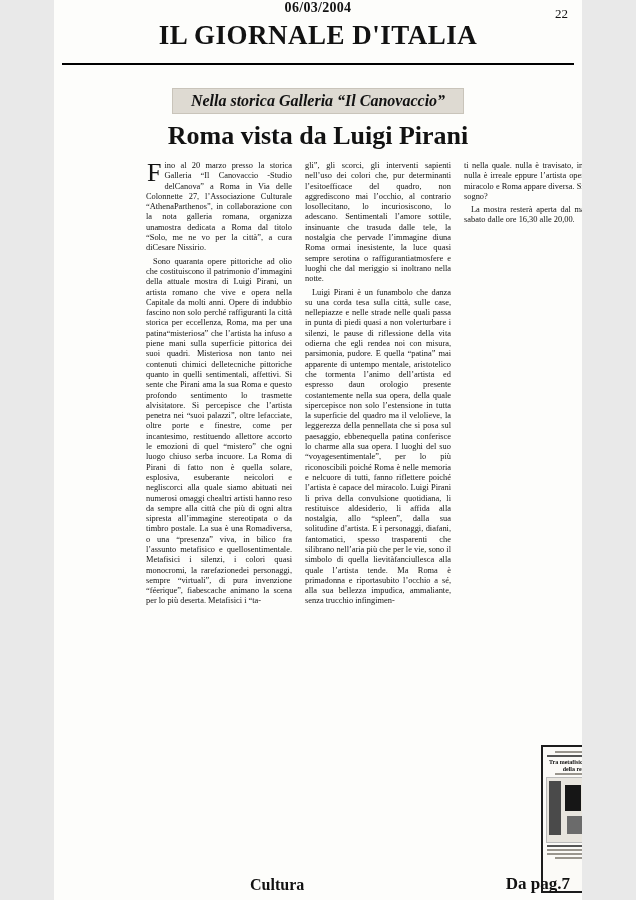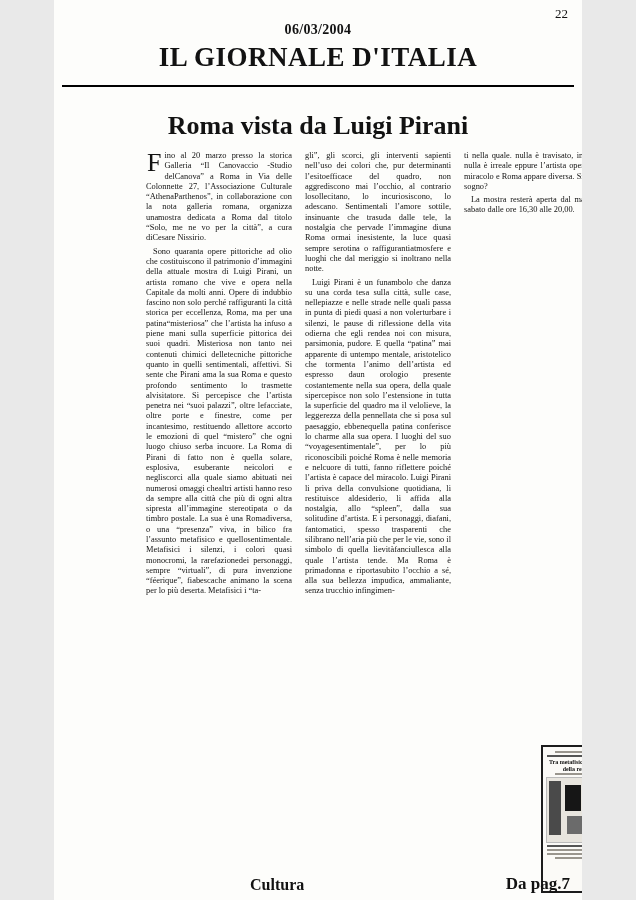--- a/index.html
+++ b/index.html
@@ -6,21 +6,21 @@
   .page{
     position:relative;
     width:528px;height:900px;
     margin:0 auto;
     background:#fdfdfb;
     color:#121212;
     font-family:"Liberation Serif","DejaVu Serif",serif;
     overflow:hidden;
   }
   .page-number{position:absolute;top:6px;right:14px;font-size:13px;}
-  .date{ text-align:center;padding-top:22px;font-weight:bold;font-size:14px;letter-spacing:.3px;}
+  .date{ text-align:center;font-weight:bold;font-size:14px;letter-spacing:.3px;}
   .masthead{ text-align:center;margin:4px 0 0;font-size:27px;font-weight:bold;letter-spacing:.5px;}
   .issue{ text-align:center;font-weight:bold;font-size:14px;margin-top:7px;}
   .rule{border:none;border-top:2.5px solid #000;margin:12px 8px 0;}
   .clip{margin-top:24px;}
   .kicker{
     width:fit-content;margin:0 auto;
     background:#dedad2;
     box-shadow:0 0 0 1px #c9c4ba;
     padding:3px 18px;
     font-style:italic;font-weight:bold;font-size:16px;
@@ -54,20 +54,21 @@
 
 <div class="page">
 
   <div class="page-number">22</div>
 
   <div class="date">06/03/2004</div>
   <h1 class="masthead">IL GIORNALE D'ITALIA</h1>
   <hr class="rule">
 
   <div class="clip">
+    <div class="kicker">Nella storica Galleria “Il Canovaccio”</div>
     <h2 class="title">Roma vista da Luigi Pirani</h2>
 
     <div class="columns">
       <div class="col">
         <p class="lead"><span class="dropcap">F</span><span>ino al 20 marzo presso la storica Galleria “Il Canovaccio -Studio delCanova” a Roma in Via delle Colonnette 27, l’Associazione Culturale “AthenaParthenos”, in collaborazione con la nota galleria romana, organizza unamostra dedicata a Roma dal titolo “Solo, me ne vo per la città”, a cura diCesare Nissirio.</span></p>
         <p>Sono quaranta opere pittoriche ad olio che costituiscono il patrimonio d’immagini della attuale mostra di Luigi Pirani, un artista romano che vive e opera nella Capitale da molti anni. Opere di indubbio fascino non solo perché raffiguranti la città storica per eccellenza, Roma, ma per una patina“misteriosa” che l’artista ha infuso a piene mani sulla superficie pittorica dei suoi quadri. Misteriosa non tanto nei contenuti chimici delletecniche pittoriche quanto in quelli sentimentali, affettivi. Si sente che Pirani ama la sua Roma e questo profondo sentimento lo trasmette alvisitatore. Si percepisce che l’artista penetra nei “suoi palazzi”, oltre lefacciate, oltre porte e finestre, come per incantesimo, restituendo allettore accorto le emozioni di quel “mistero” che ogni luogo chiuso serba incuore. La Roma di Pirani di fatto non è quella solare, esplosiva, esuberante neicolori e negliscorci alla quale siamo abituati nei numerosi omaggi chealtri artisti hanno reso da sempre alla città che più di ogni altra sipresta all’immagine stereotipata o da timbro postale. La sua è una Romadiversa, o una “presenza” viva, in bilico fra l’assunto metafisico e quellosentimentale. Metafisici i silenzi, i colori quasi monocromi, la rarefazionedei personaggi, sempre “virtuali”, di pura invenzione “féerique”, fiabescache animano la scena per lo più deserta. Metafisici i “ta-</p>
       </div>
       <div class="col">
         <p class="lead">gli”, gli scorci, gli interventi sapienti nell’uso dei colori che, pur determinanti l’esitoefficace del quadro, non aggrediscono mai l’occhio, al contrario losollecitano, lo incuriosiscono, lo adescano. Sentimentali l’amore sottile, insinuante che trasuda dalle tele, la nostalgia che pervade l’immagine diuna Roma ormai inesistente, la luce quasi sempre serotina o raffigurantiatmosfere e luoghi che dal meriggio si inoltrano nella notte.</p>
         <p>Luigi Pirani è un funambolo che danza su una corda tesa sulla città, sulle case, nellepiazze e nelle strade nelle quali passa in punta di piedi quasi a non volerturbare i silenzi, le pause di riflessione della vita odierna che egli rendea noi con misura, parsimonia, pudore. E quella “patina” mai apparente di untempo mentale, aristotelico che tormenta l’animo dell’artista ed espresso daun orologio presente costantemente nella sua opera, della quale sipercepisce non solo l’estensione in tutta la superficie del quadro ma il velolieve, la leggerezza della pennellata che si posa sul paesaggio, ebbenequella patina conferisce lo charme alla sua opera. I luoghi del suo “voyagesentimentale”, per lo più riconoscibili poiché Roma è nelle memoria e nelcuore di tutti, fanno riflettere poiché l’artista è capace del miracolo. Luigi Pirani li priva della convulsione quotidiana, li restituisce aldesiderio, li affida alla nostalgia, allo “spleen”, dalla sua solitudine d’artista. E i personaggi, diafani, fantomatici, spesso trasparenti che silibrano nell’aria più che per le vie, sono il simbolo di quella lievitàfanciullesca alla quale l’artista tende. Ma Roma è primadonna e riportasubito l’occhio a sé, alla sua bellezza impudica, ammaliante, senza trucchio infingimen-</p>

